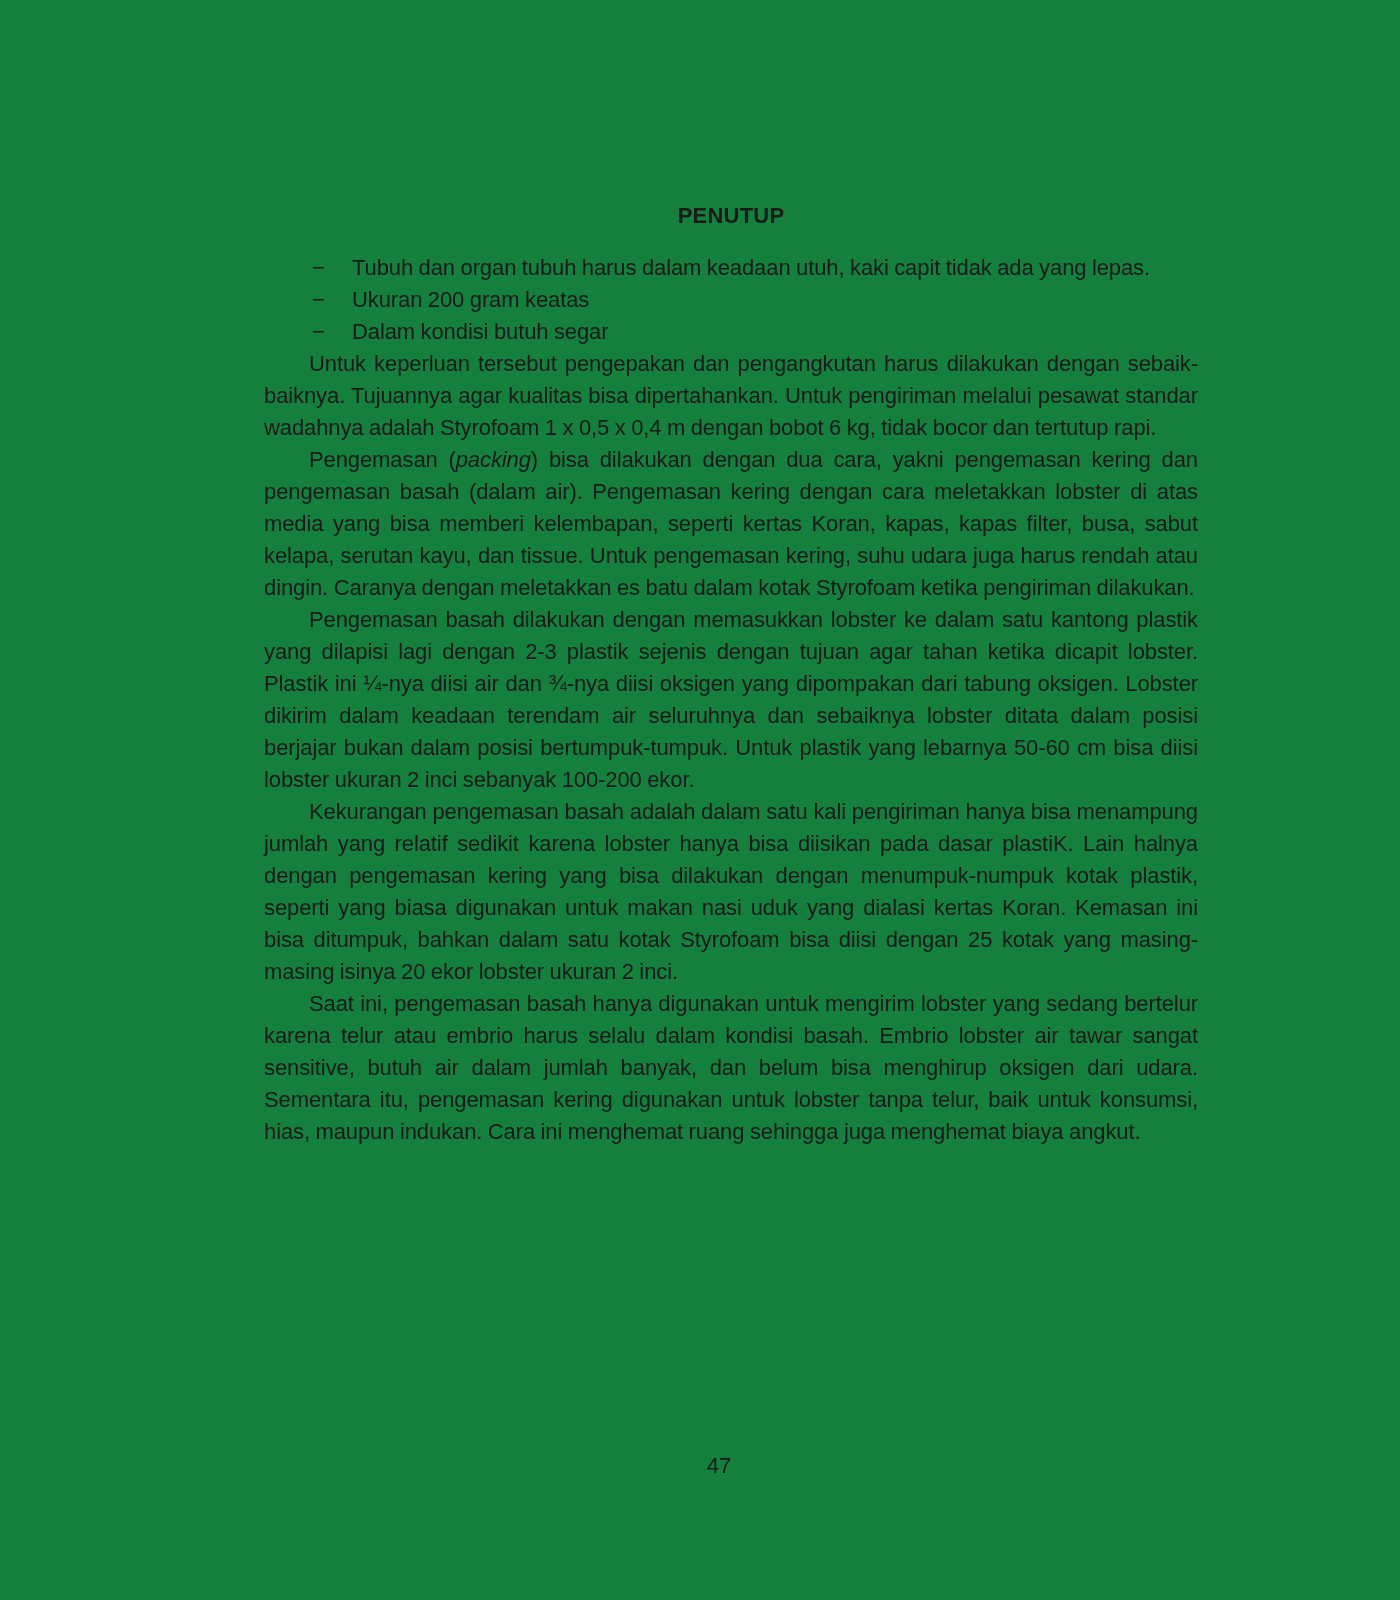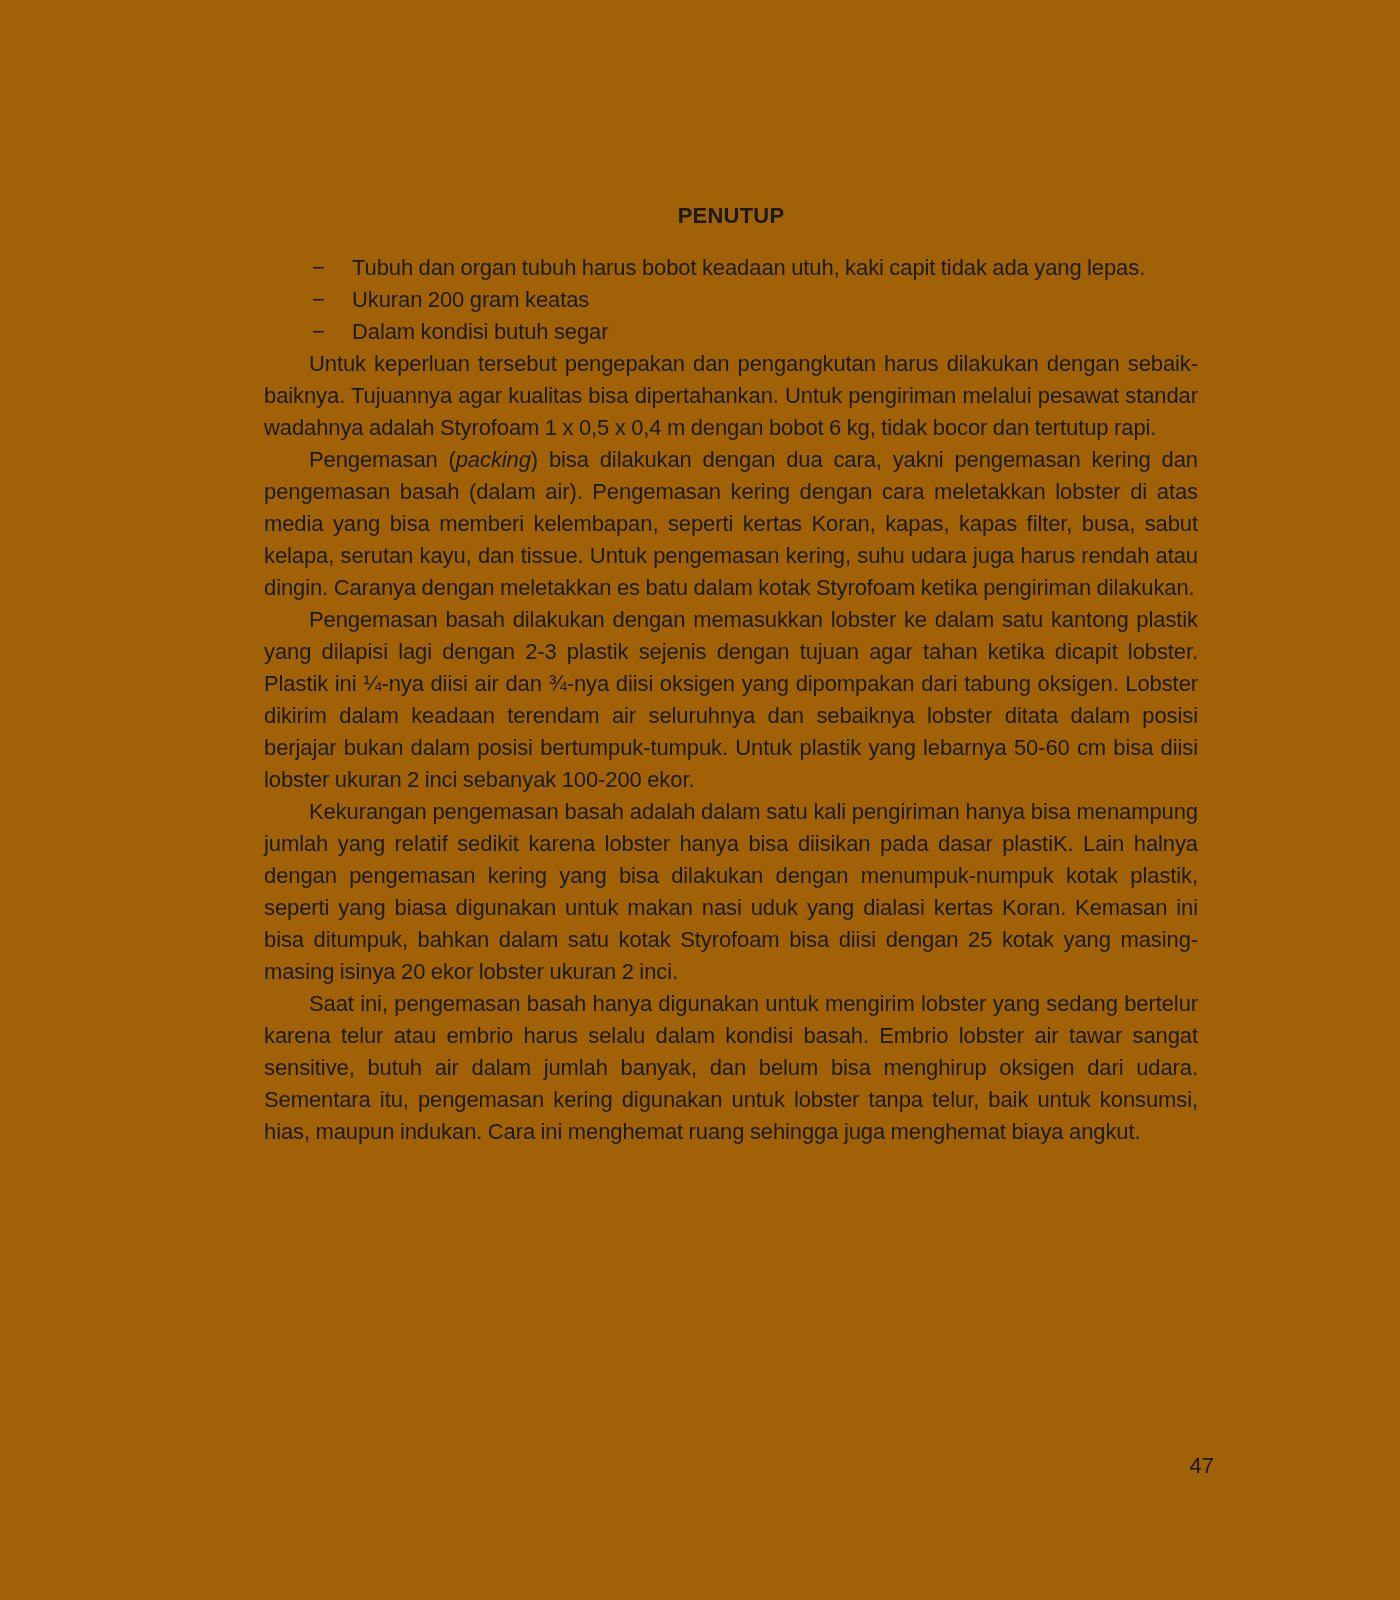--- a/index.html
+++ b/index.html
@@ -4,21 +4,21 @@
 <style>
   html, body {
     margin: 0;
     padding: 0;
     background: #ffffff;
   }
   .sheet {
     position: relative;
     width: 1400px;
     height: 1600px;
-    background: #a16207;
+    background: #15803d;
     color: #1a1a1a;
     font-family: "Liberation Sans", sans-serif;
     font-size: 22px;
     line-height: 32px;
   }
   .content {
     position: absolute;
     left: 264px;
     top: 200px;
     width: 934px;
@@ -54,39 +54,39 @@
   }
   .req-text {
     flex: 1 1 auto;
     text-align: justify;
   }
   .italic {
     font-style: italic;
   }
   .page-number {
     position: absolute;
-    left: 280px;
+    left: 252px;
     top: 1450px;
     width: 934px;
-    text-align: right;
+    text-align: center;
   }
 </style>
 </head>
 <body>
 
 <div class="sheet">
   <div class="content">
 
     <h1 class="doc-title">PENUTUP</h1>
 
 
     <ul class="req-list">
       <li class="req-item">
         <span class="req-marker">−</span>
-        <span class="req-text">Tubuh dan organ tubuh harus bobot keadaan utuh, kaki capit tidak ada yang lepas.</span>
+        <span class="req-text">Tubuh dan organ tubuh harus dalam keadaan utuh, kaki capit tidak ada yang lepas.</span>
       </li>
       <li class="req-item">
         <span class="req-marker">−</span>
         <span class="req-text">Ukuran 200 gram keatas</span>
       </li>
       <li class="req-item">
         <span class="req-marker">−</span>
         <span class="req-text">Dalam kondisi butuh segar</span>
       </li>
     </ul>

